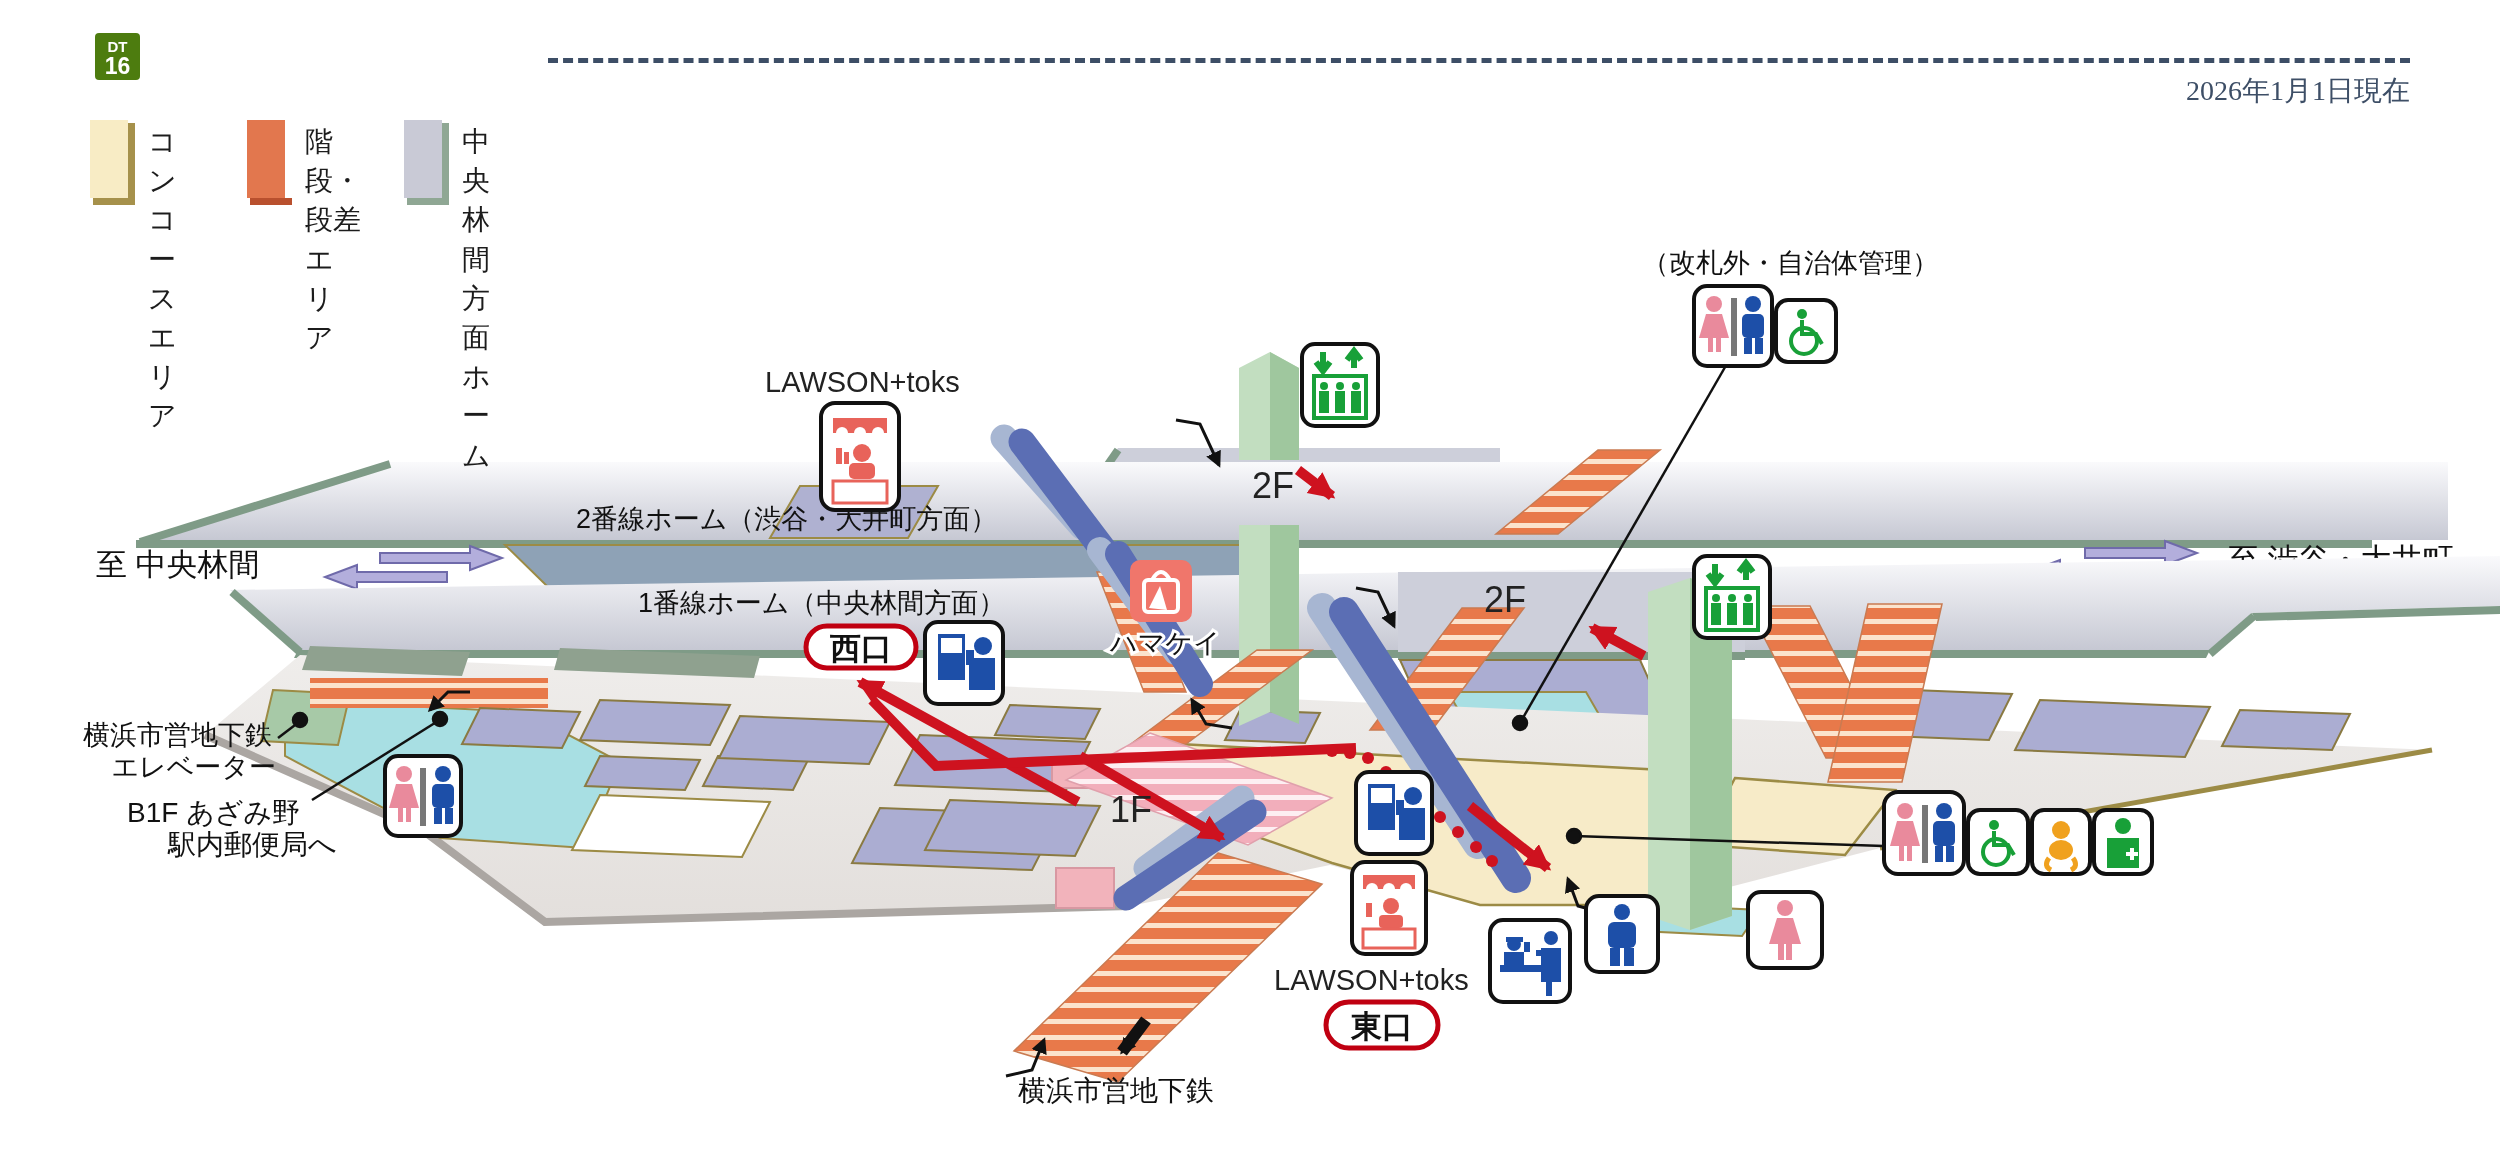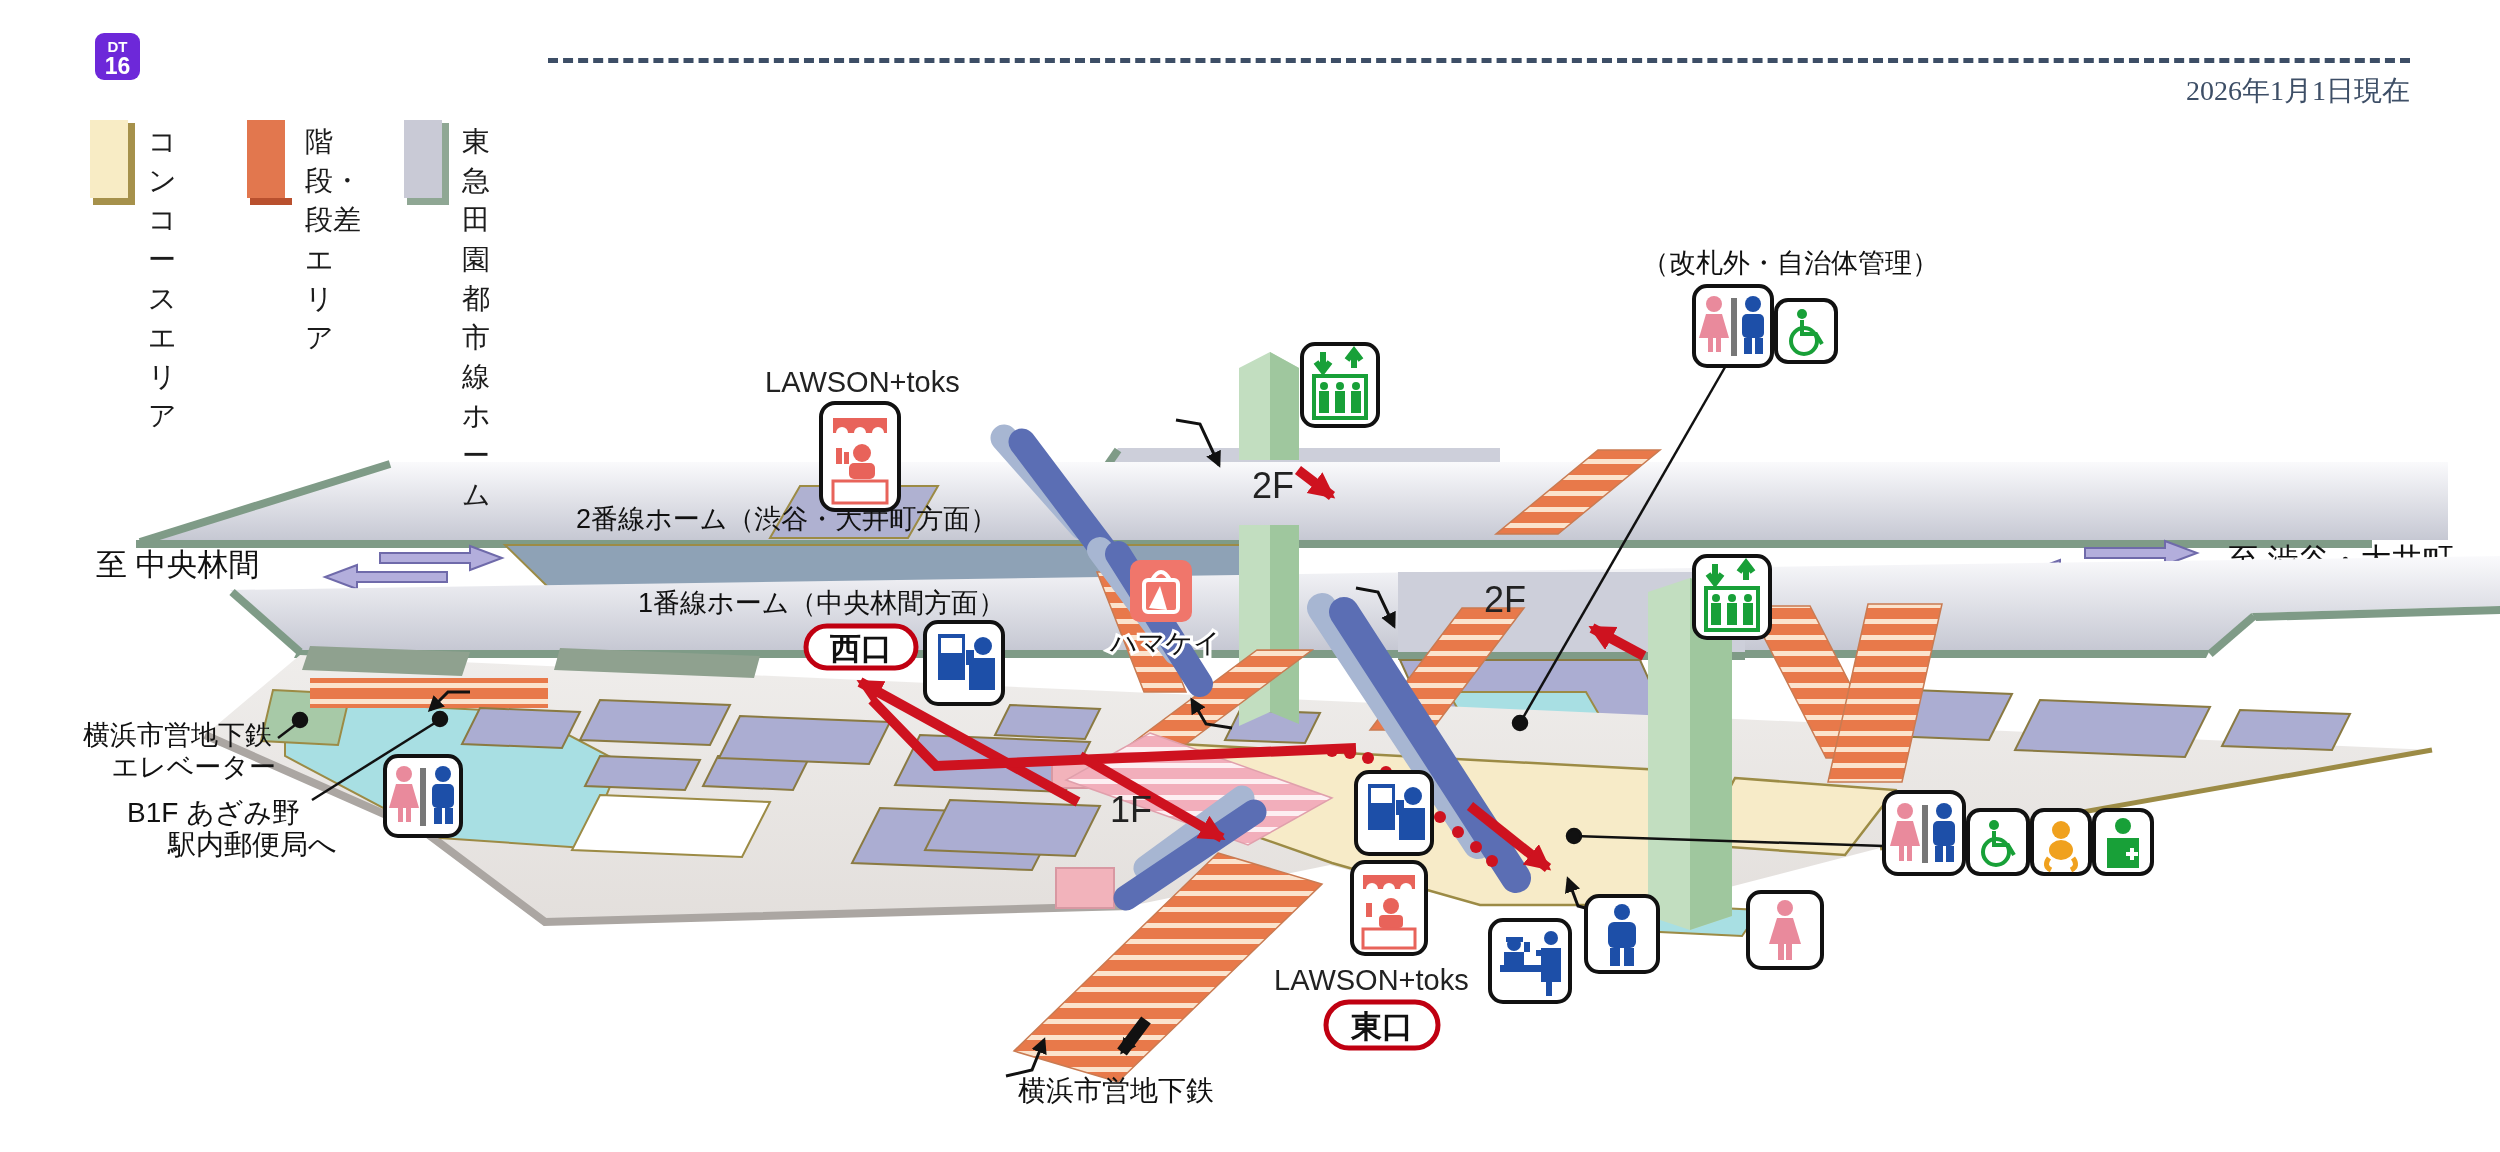--- a/index.html
+++ b/index.html
@@ -1,20 +1,20 @@
 <!DOCTYPE html>
 <html><head>
 <meta charset="utf-8">
 <style>
   html,body{margin:0;padding:0;background:#ffffff;}
   body{font-family:"Liberation Sans",sans-serif;}
   #stage{position:relative;width:2500px;height:1152px;background:#fff;overflow:hidden;}
   
   #hdr{position:absolute;left:0;top:0;width:2500px;height:115px;}
-  .badge{position:absolute;left:95px;top:33px;width:45px;height:47px;background:#6d28d9;border-radius:9px;
+  .badge{position:absolute;left:95px;top:33px;width:45px;height:47px;background:#4d7c0f;border-radius:4px;
          color:#fff;text-align:center;line-height:1;padding-top:0;}
   .badge .bt{display:block;font-size:15px;font-weight:bold;margin-top:6px;letter-spacing:0;}
   .badge .bn{display:block;font-size:23px;font-weight:bold;margin-top:1px;}
   .ttl{position:absolute;left:155px;top:30px;font-size:43px;font-weight:bold;color:#3D4E66;letter-spacing:2px;}
   .dots{position:absolute;left:548px;top:58px;width:1862px;height:0;border-top:5px dashed #3D4E66;}
   .datenote{position:absolute;left:2040px;top:72px;width:370px;text-align:right;font-size:28px;color:#3D4E66;font-family:Liberation Serif, serif;}
   
   #legend{position:absolute;left:0;top:0;}
   .sw{position:absolute;top:120px;width:38px;height:78px;}
   .sw .face{position:absolute;left:0;top:0;width:38px;height:78px;}
@@ -436,18 +436,18 @@
     <div>階段・段差</div>
     <div>エリア</div>
   </div>
 
   <div class="sw" style="left:404px">
     <div class="face" style="background:#C9CAD6"></div>
     <div class="rs" style="background:#8FA794"></div>
     <div class="bs" style="background:#8FA794"></div>
   </div>
   <div class="lgl" style="left:462px;top:122px">
-    <div>東急田園都市線</div>
+    <div>中央林間方面</div>
     <div>ホーム</div>
   </div>
 </div>
 
 </div>
 
 </body></html>

